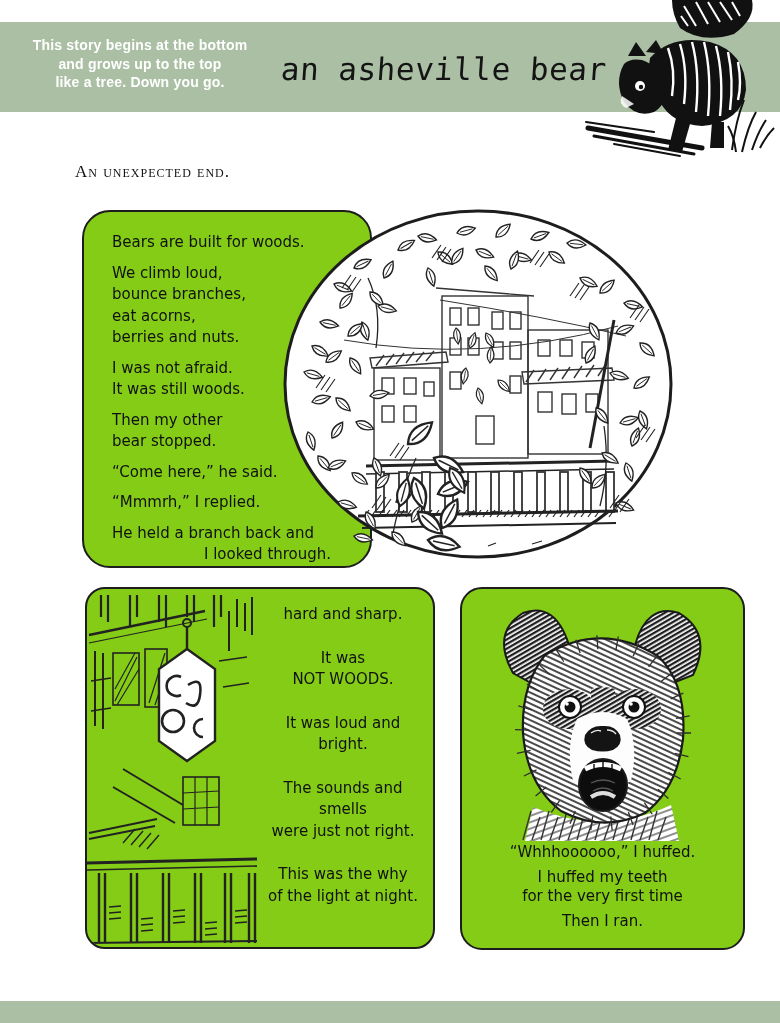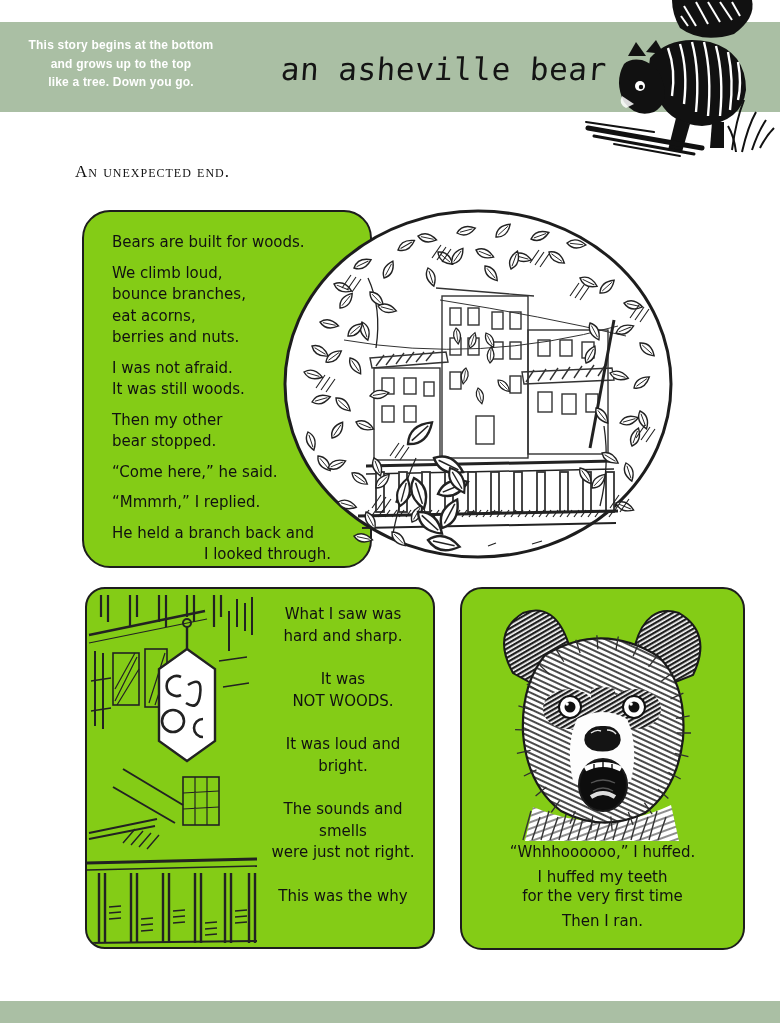--- a/index.html
+++ b/index.html
@@ -2,22 +2,22 @@
 <html><head>
 <meta charset="utf-8">
 <style>
   html,body{margin:0;padding:0;background:#fff;}
   .page{position:relative;width:780px;height:1023px;background:#fff;overflow:hidden;
         font-family:"DejaVu Sans",sans-serif;color:#1a1a1a;}
 
   
   .band{position:absolute;left:0;top:22px;width:780px;height:90px;background:#aabfa4;}
   .footer-band{position:absolute;left:0;top:1001px;width:780px;height:22px;background:#aabfa4;}
-  .note{position:absolute;left:1px;top:36px;width:240px;text-align:center;
-        font-family:"Liberation Sans",sans-serif;font-weight:bold;font-size:12px;
+  .note{position:absolute;left:20px;top:36px;width:240px;text-align:center;
+        font-family:"Liberation Sans",sans-serif;font-weight:bold;font-size:14px;
         line-height:18.5px;color:#ffffff;letter-spacing:.2px;}
   .title{position:absolute;left:281px;top:51px;font-family:"DejaVu Sans Mono",monospace;
          font-size:31px;color:#141414;letter-spacing:.5px;transform:skewX(-4deg);white-space:nowrap;}
   .bear-top{position:absolute;right:0;top:0;}
 
   .heading{position:absolute;left:75px;top:162px;font-family:"Liberation Serif",serif;
            font-variant:small-caps;font-size:17px;letter-spacing:1px;color:#111;}
 
   
   .panel{position:absolute;border:2.6px solid #1d1d1d;background:#84cc16;box-sizing:border-box;padding-left:36px;}
@@ -406,36 +406,36 @@
           <line x1="118" y1="332" x2="130" y2="331"></line>
           <line x1="118" y1="338" x2="130" y2="337"></line>
           <line x1="118" y1="344" x2="130" y2="343"></line>
           <line x1="148" y1="320" x2="160" y2="319"></line>
           <line x1="148" y1="326" x2="160" y2="325"></line>
           <line x1="148" y1="332" x2="160" y2="331"></line>
         </g>
     </svg>
     <div class="story bl-text">
       <p>
-        <span class="ln">What I saw was</span>
         <span class="ln">hard and sharp.</span>
       </p>
       <p>
         <span class="ln">It was</span>
         <span class="ln">NOT WOODS.</span>
       </p>
       <p>
         <span class="ln">It was loud and bright.</span>
       </p>
       <p>
         <span class="ln">The sounds and smells</span>
         <span class="ln">were just not right.</span>
       </p>
       <p>
         <span class="ln">This was the why</span>
+        <span class="ln">of the light at night.</span>
       </p>
 
     </div>
   </div>
 
   <div class="panel panel-br">
     <svg class="bearface" width="260" height="248" viewBox="0 0 260 248">
       <defs>
         <pattern id="f1" patternUnits="userSpaceOnUse" width="4" height="4" patternTransform="rotate(60)">
           <rect width="4" height="4" fill="#fff"></rect>

